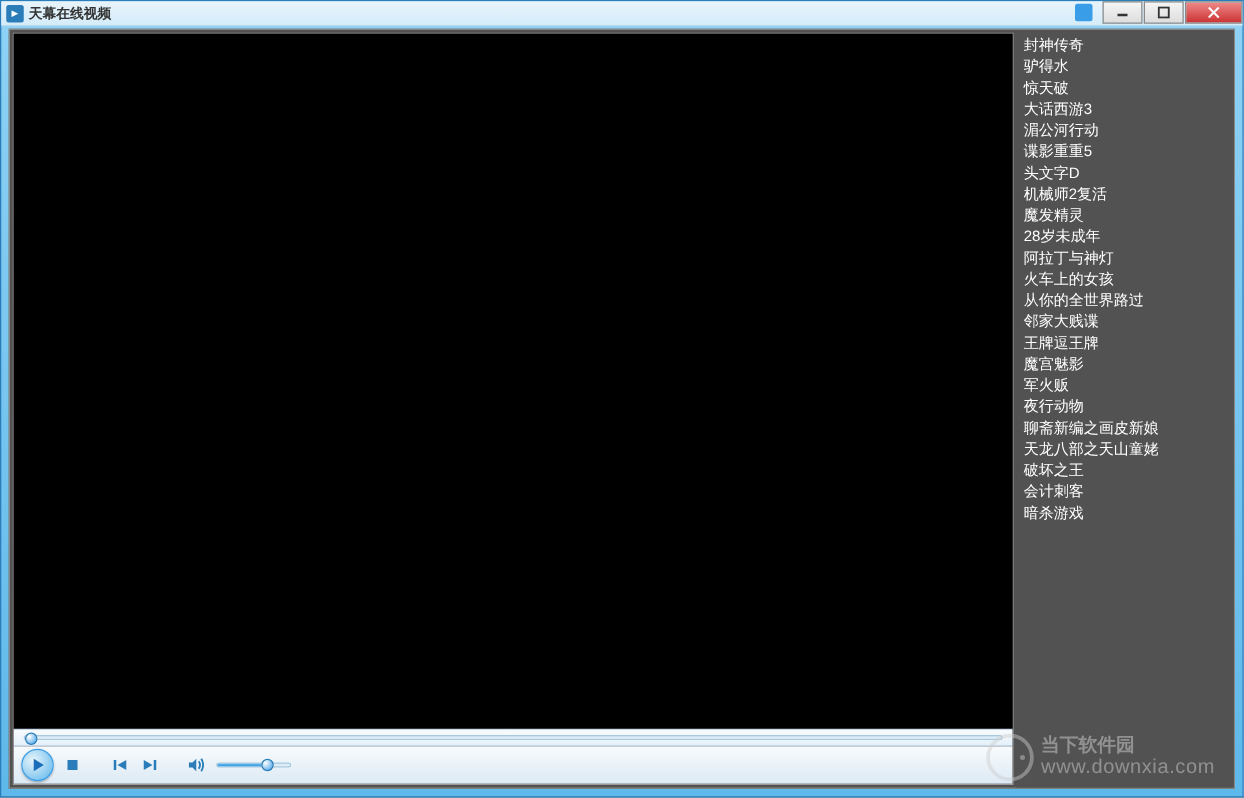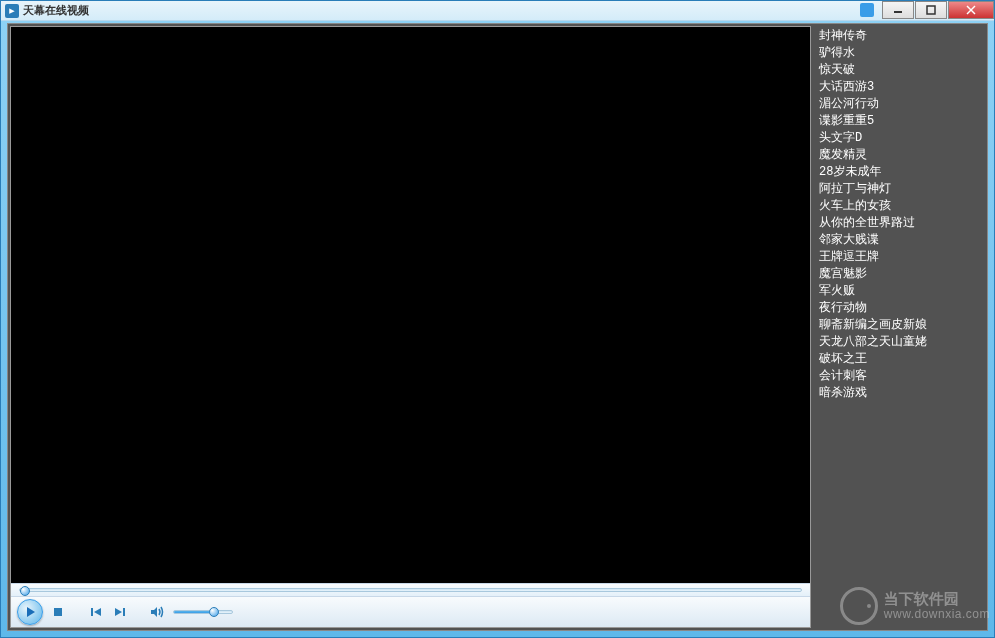--- a/index.html
+++ b/index.html
@@ -80,21 +80,20 @@
 }
 .content-area {
   position: absolute;
   top: 22px;
   left: 6px;
   right: 6px;
   bottom: 6px;
   display: flex;
   background: #525252;
   border: 1px solid #888;
-  font-family: Liberation Mono, monospace;
 }
 .video-area {
   flex: 1;
   display: flex;
   flex-direction: column;
   background: #000;
   border: 1px solid #999;
   margin: 2px;
 }
 .video-display {
@@ -191,21 +190,21 @@
   color: #fff;
   font-size: 12px;
   line-height: 17px;
   padding: 0 4px;
   cursor: pointer;
   white-space: nowrap;
 }
 .watermark {
   position: absolute;
   bottom: 12px;
-  right: 4px;
+  right: 22px;
   display: flex;
   align-items: center;
   gap: 6px;
   opacity: 0.45;
   pointer-events: none;
   margin-top: 48px;
 }
 .wm-logo {
   width: 38px;
   height: 38px;
@@ -224,21 +223,21 @@
   border-radius: 50%;
   transform: translateY(-50%);
 }
 .wm-text {
   display: flex;
   flex-direction: column;
   color: #ddd;
   line-height: 1.1;
 }
 .wm-text .cn { font-size: 15px; font-weight: bold; }
-.wm-text .url { font-size: 12px; letter-spacing: 0.5px; }
+.wm-text .url { font-size: 16px; letter-spacing: 0.5px; }
 </style>
 </head>
 <body>
 
 <div class="window-frame">
 
   <div class="titlebar">
     <div class="app-icon"></div>
     <div class="title-text">天幕在线视频</div>
     <div class="blue-icon"></div>
@@ -313,20 +312,21 @@
     </div>
 
     <div class="playlist" id="playlist">
         <div class="playlist-item">封神传奇</div>
         <div class="playlist-item">驴得水</div>
         <div class="playlist-item">惊天破</div>
         <div class="playlist-item">大话西游3</div>
         <div class="playlist-item">湄公河行动</div>
         <div class="playlist-item">谍影重重5</div>
         <div class="playlist-item">头文字D</div>
+        <div class="playlist-item">机械师2复活</div>
         <div class="playlist-item">魔发精灵</div>
         <div class="playlist-item">28岁未成年</div>
         <div class="playlist-item">阿拉丁与神灯</div>
         <div class="playlist-item">火车上的女孩</div>
         <div class="playlist-item">从你的全世界路过</div>
         <div class="playlist-item">邻家大贱谍</div>
         <div class="playlist-item">王牌逗王牌</div>
         <div class="playlist-item">魔宫魅影</div>
         <div class="playlist-item">军火贩</div>
         <div class="playlist-item">夜行动物</div>

